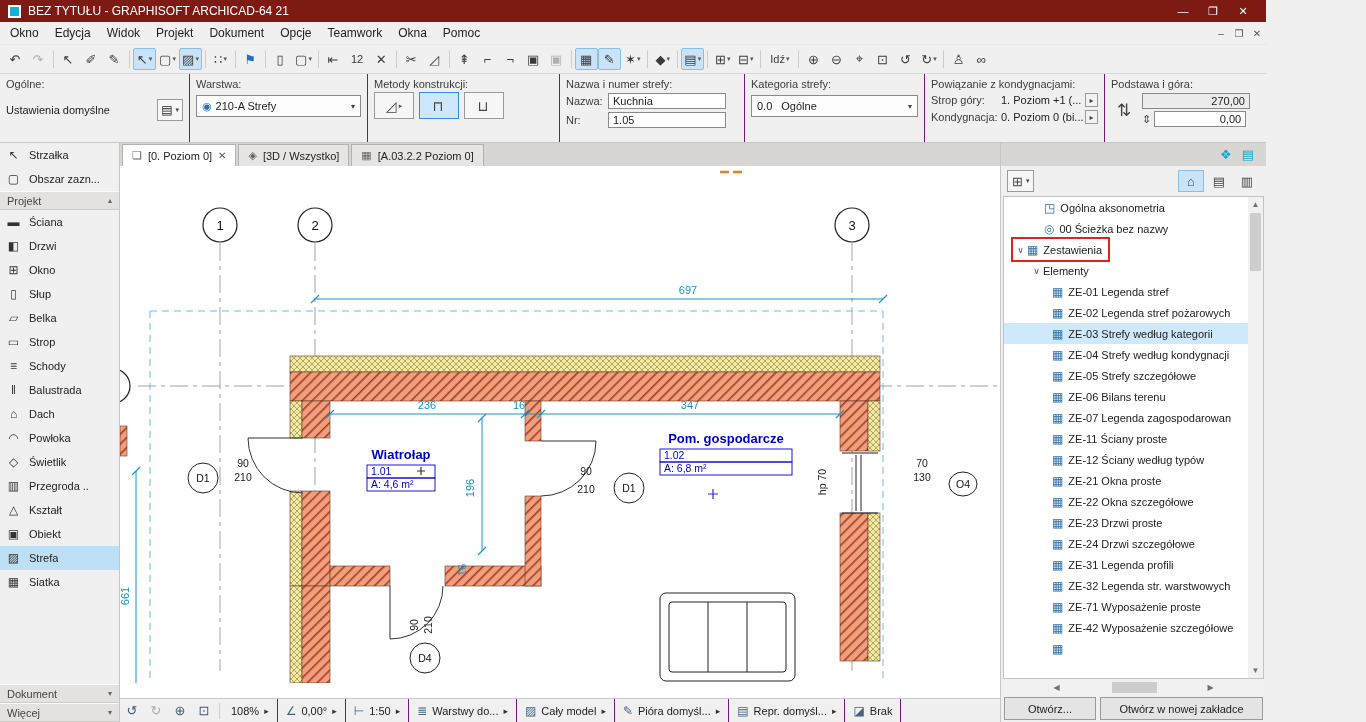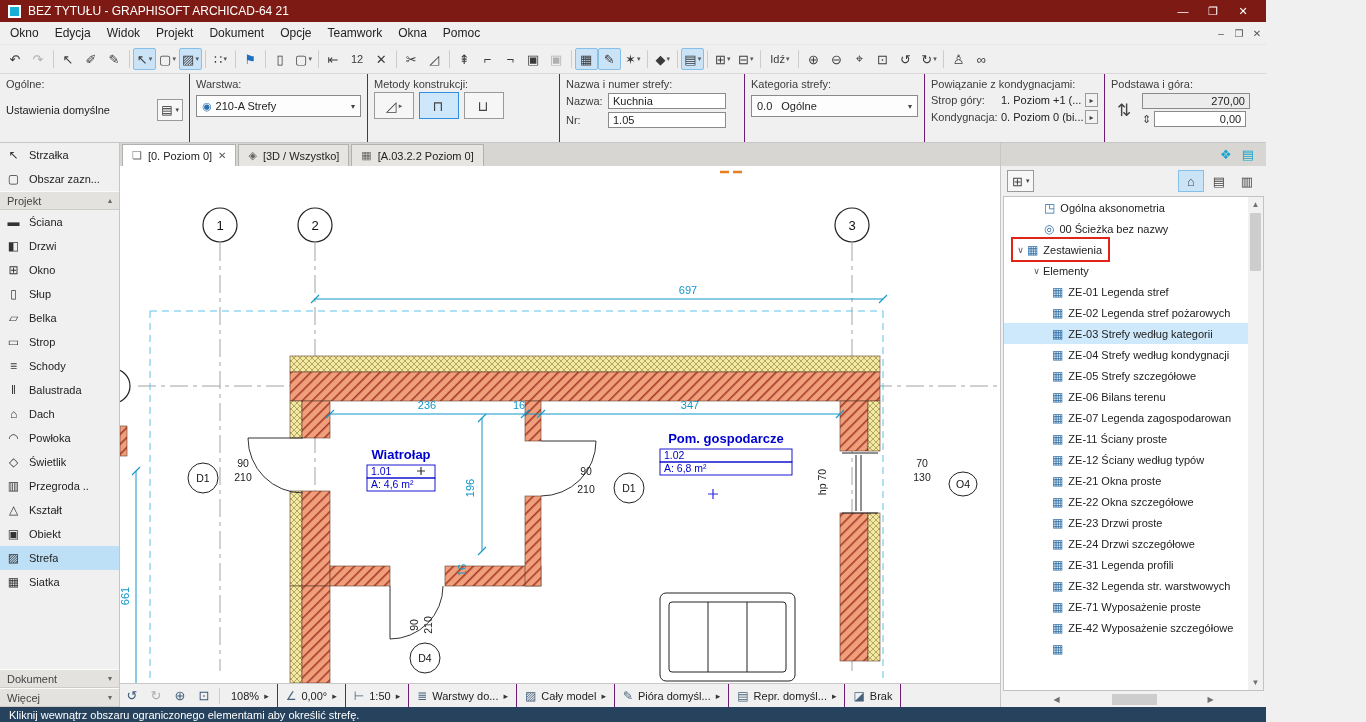--- a/index.html
+++ b/index.html
@@ -1107,20 +1107,21 @@
             <span class="sb-btn">▼</span>
           </div>
         </div>
       <div class="vscroll" style="position:relative;height:0"></div>
       <div class="hscroll">
         <span class="sb-btn">◀</span>
         <span class="hthumb"></span>
         <span class="flex1"></span>
         <span class="sb-btn">▶</span>
       </div>
+      <div class="nav-buttons">
+        <div class="nav-btn b1">Otwórz...</div>
+        <div class="nav-btn b2">Otwórz w nowej zakładce</div>
+      </div>
     </div>
   </div>
 
-  <div class="statusbar">
-    <span>Kliknij wewnątrz obszaru ograniczonego elementami aby określić strefę.</span>
-  </div>
 
 </div>
 
 </body></html>

